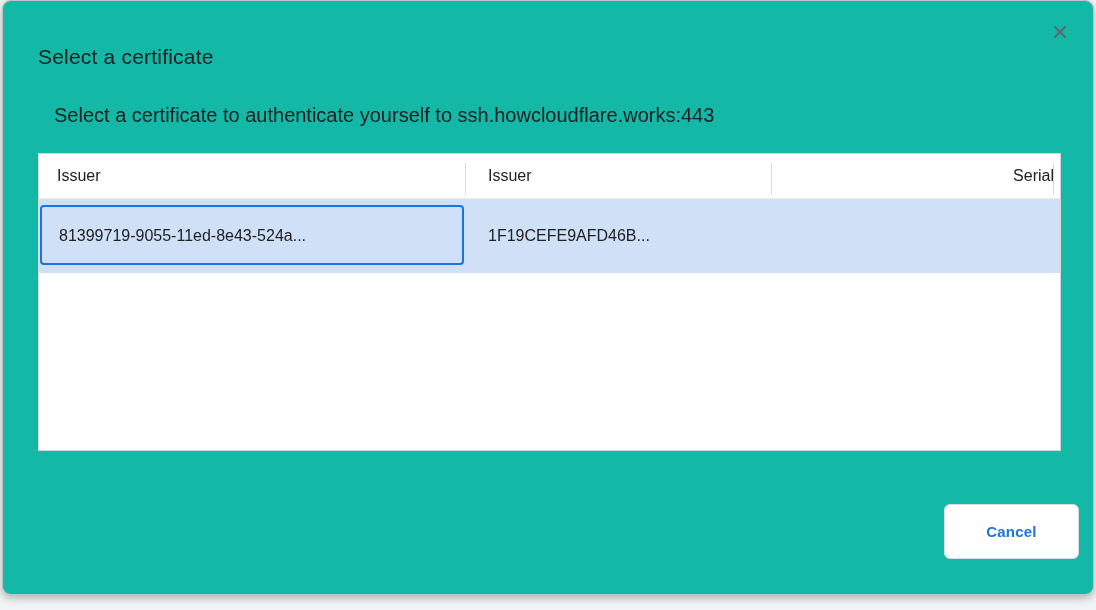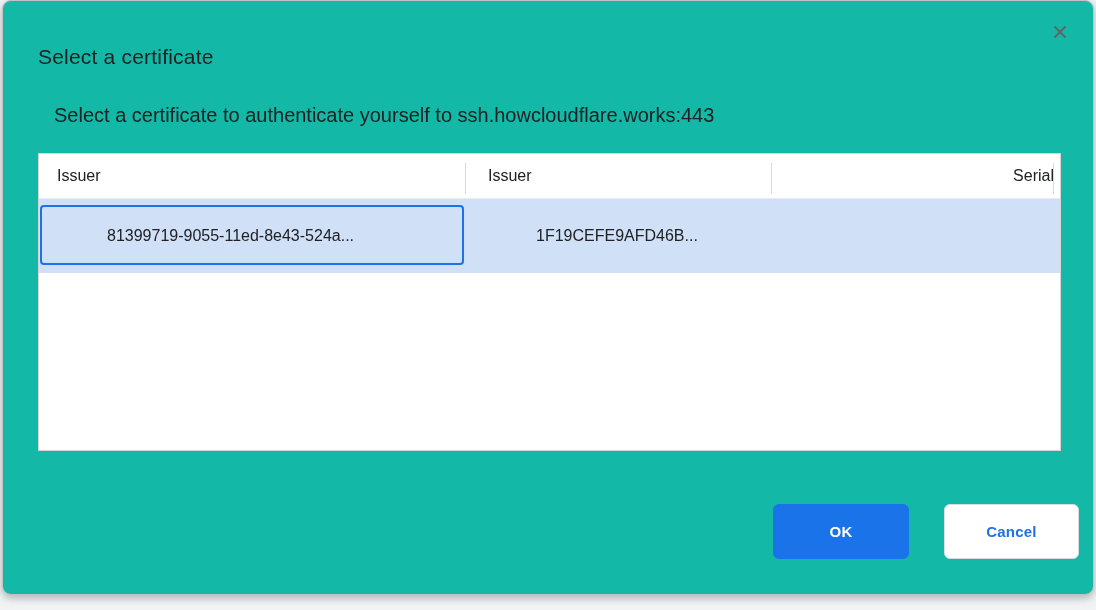--- a/index.html
+++ b/index.html
@@ -53,21 +53,21 @@
     content:""; position:absolute; right:0; top:9px; bottom:4px;
     width:1px; background:#d9d9d9;
   }
   .c0 { width:427px; padding-left:18px; }
   .c1 { width:306px; padding-left:22px; }
   .c2 { width:282px; padding-left:22px;justify-content:flex-end; }
   .cgutter { flex:1; }
   .cgutter::after { display:none; }
   .trow {
     position:relative; display:flex; align-items:center;
-    height:74px; background:#cfe0f7; cursor:pointer;padding-left:48px;
+    height:74px; background:#cfe0f7; cursor:pointer;
   }
   .cell {
     font-size:16px; color:#202124;
     white-space:nowrap; overflow:hidden;
   }
   .cell.c0 { padding-left:20px; }
   .focus-ring {
     position:absolute; left:1px; top:6px;
     width:424px; height:60px;
     border:2px solid #1a73e8; border-radius:4px;
@@ -122,17 +122,16 @@
     </div>
 
     <div class="trow">
       <div class="focus-ring"></div>
       <div class="cell c0">81399719-9055-11ed-8e43-524a...</div>
       <div class="cell c2">1F19CEFE9AFD46B...</div>
     </div>
   </div>
 
 
-  <button class="btn btn-primary btn-ok">OK</button>
 
   <button class="btn btn-secondary btn-cancel">Cancel</button>
 
 </div>
 
 </body></html>

